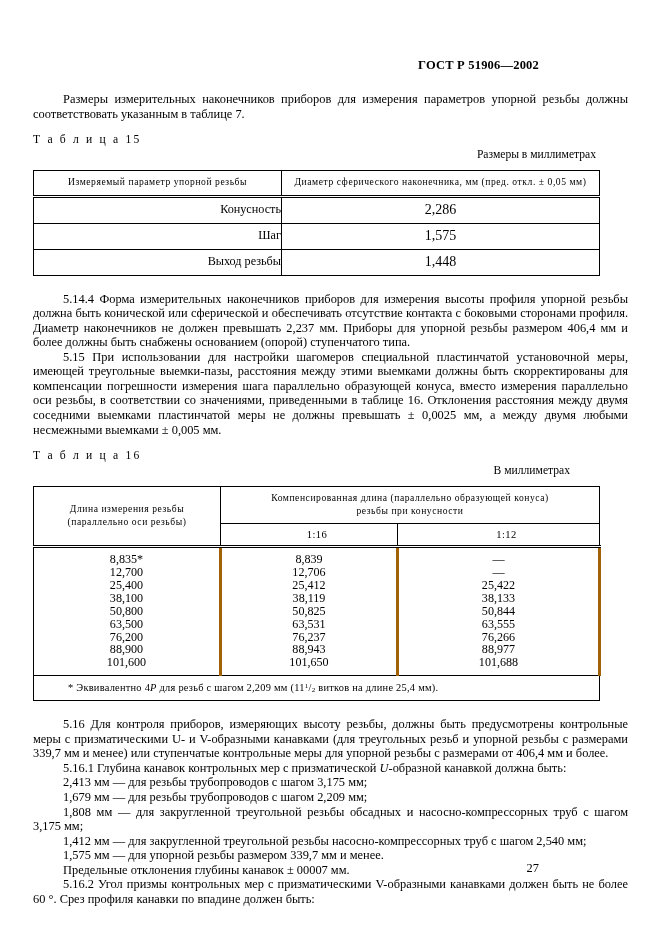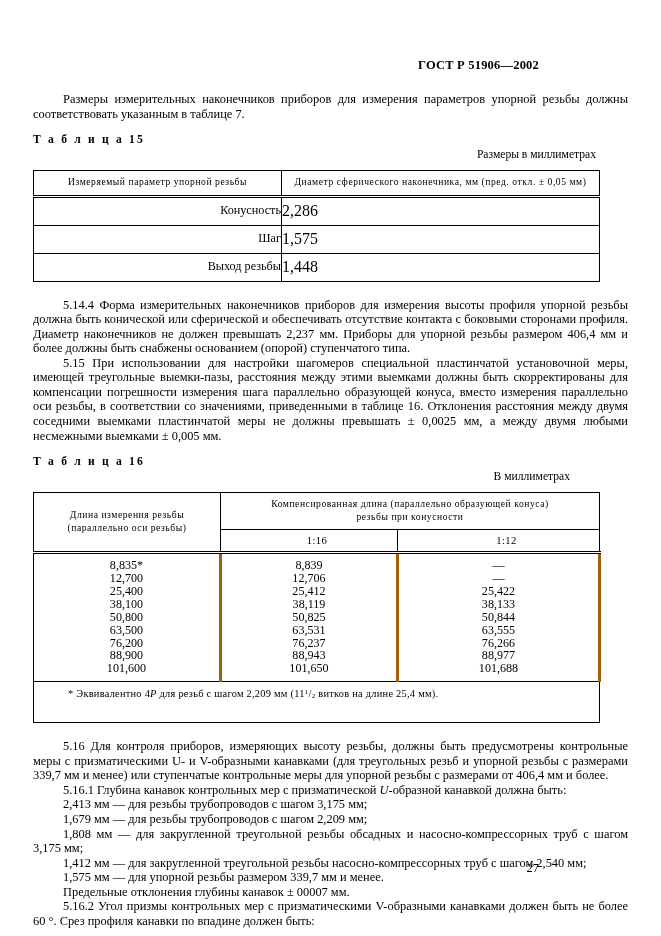--- a/index.html
+++ b/index.html
@@ -47,21 +47,20 @@
     text-align: justify;
     text-indent: 30px;
     hyphens: manual;
   }
 
   .tbl-caption {
     margin: 0;
     font-size: 11.6px;
     letter-spacing: 2.2px;
     line-height: 14px;
-    font-weight: bold;
   }
   .units-right {
     margin: 0;
     font-size: 11.6px;
     text-align: right;
     line-height: 15px;
     padding-right: 32px;
   }
   .units-right.wide { padding-right: 58px; }
 
@@ -93,22 +92,22 @@
   
   .t15 thead th { border-bottom: 3px double #000; }
 
   .t15 td.c1 {
     padding: 4px 0 5px 10px;
     font-size: 12.2px;
     text-align: right;
   }
   .t15 td.c2 {
     padding: 4px 0 5px 0;
-    font-size: 16px;
-    text-align: left;
+    font-size: 14px;
+    text-align: center;
   }
 
   
   .t16 th.span2 { border-bottom: 1px solid #000; }
   .t16 th.rat {
     font-size: 10.6px;
     letter-spacing: 0.4px;
     padding: 5px 0 5px 16px;
     text-align: center;
     font-family: Liberation Serif, serif;
@@ -122,21 +121,21 @@
     line-height: 12.9px;
     border-left: 1px solid #000;
     border-right: 3px solid #a16207;
     border-top: none;
     border-bottom: none;
   }
   .t16 .numcell-wrap { padding: 5px 0 6px 0; }
   .t16 tr.databody td { vertical-align: top; }
   .t16 td.footnote {
     font-size: 10.4px;
-    padding: 6px 8px 23px 34px;
+    padding: 6px 8px 7px 34px;
     text-align: left;
     letter-spacing: 0.25px;
     border-top: 1px solid #000;
   }
   .dash { font-size: 12.1px; }
 
   sup.frac-n { font-size: 0.68em; vertical-align: 0.42em; line-height: 0; }
   sub.frac-d { font-size: 0.68em; vertical-align: -0.18em; line-height: 0; }
   .ital { font-style: italic; }
 

